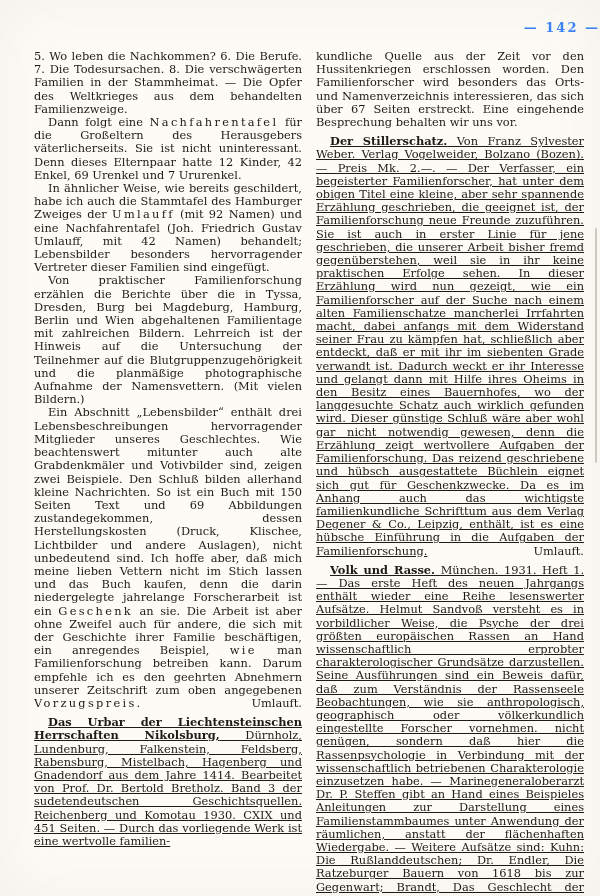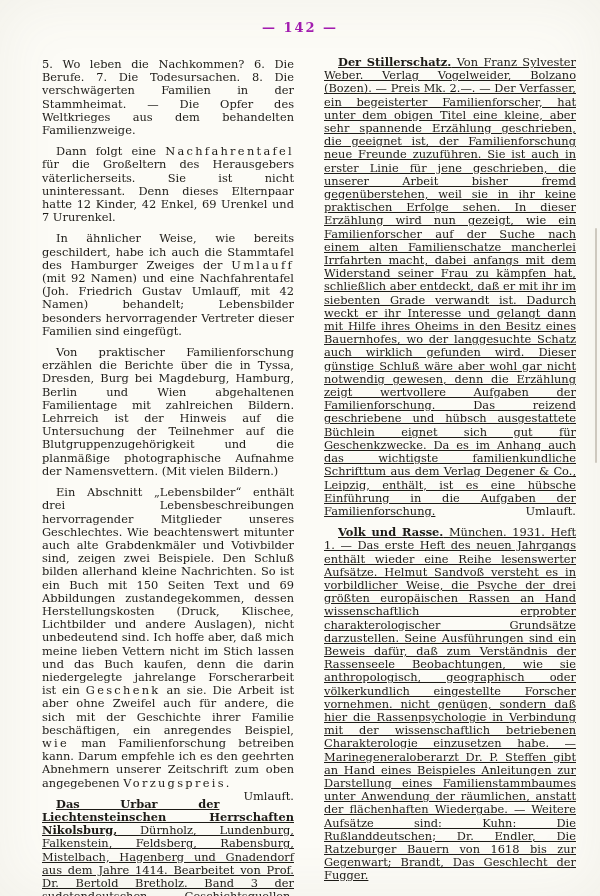--- a/index.html
+++ b/index.html
@@ -8,39 +8,39 @@
     width: 600px;
     height: 896px;
     margin: 0;
     background: #fcfbf6;
     color: #1d1b17;
     font-family: "DejaVu Serif", "Liberation Serif", serif;
     overflow: hidden;
     box-shadow: inset 0 0 60px rgba(120,110,90,0.08);
   }
   .page-header {
-    text-align: center;
+    text-align: right;
     padding-top: 20px;
     font-size: 13px;
     font-weight: bold;
     letter-spacing: 2px;
-    color: #a21caf;
+    color: #3b82f6;
   }
   .columns {
     display: flex;
     gap: 14px;
     padding: 15px 16px 0 34px;
   }
   .col {
     width: 268px;
     font-size: 11.4px;
     line-height: 13.2px;
     text-align: justify;
   }
-  .para { margin: 8px; }
+  .para { margin: 0; }
   .para.indent { text-indent: 14px; }
   .para.gap { margin-top: 6px; text-decoration: underline; }
   .seg-bold { font-weight: bold; }
   .seg-spaced { letter-spacing: 2.3px; }
   .signature { float: right; padding-left: 10px; }
   .scan-edge {
     position: absolute;
     right: 3px;
     top: 228px;
     width: 2px;
@@ -60,18 +60,19 @@
   <div class="columns">
     <div class="col" id="col-left">
         <p class="para"><span>5. Wo leben die Nachkommen? 6. Die Berufe. 7. Die Todesursachen. 8. Die verschwägerten Familien in der Stammheimat. — Die Opfer des Weltkrieges aus dem behandelten Familienzweige.</span></p>
         <p class="para indent"><span>Dann folgt eine </span><span class="seg-spaced">Nachfahrentafel</span><span> für die Großeltern des Herausgebers väterlicherseits. Sie ist nicht uninteressant. Denn dieses Elternpaar hatte 12 Kinder, 42 Enkel, 69 Urenkel und 7 Ururenkel.</span></p>
         <p class="para indent"><span>In ähnlicher Weise, wie bereits geschildert, habe ich auch die Stammtafel des Hamburger Zweiges der </span><span class="seg-spaced">Umlauff</span><span> (mit 92 Namen) und eine Nachfahrentafel (Joh. Friedrich Gustav Umlauff, mit 42 Namen) behandelt; Lebensbilder besonders hervorragender Vertreter dieser Familien sind eingefügt.</span></p>
         <p class="para indent"><span>Von praktischer Familienforschung erzählen die Berichte über die in Tyssa, Dresden, Burg bei Magdeburg, Hamburg, Berlin und Wien abgehaltenen Familientage mit zahlreichen Bildern. Lehrreich ist der Hinweis auf die Untersuchung der Teilnehmer auf die Blutgruppenzugehörigkeit und die planmäßige photographische Aufnahme der Namensvettern. (Mit vielen Bildern.)</span></p>
         <p class="para indent"><span>Ein Abschnitt „Lebensbilder“ enthält drei Lebensbeschreibungen hervorragender Mitglieder unseres Geschlechtes. Wie beachtenswert mitunter auch alte Grabdenkmäler und Votivbilder sind, zeigen zwei Beispiele. Den Schluß bilden allerhand kleine Nachrichten. So ist ein Buch mit 150 Seiten Text und 69 Abbildungen zustandegekommen, dessen Herstellungskosten (Druck, Klischee, Lichtbilder und andere Auslagen), nicht unbedeutend sind. Ich hoffe aber, daß mich meine lieben Vettern nicht im Stich lassen und das Buch kaufen, denn die darin niedergelegte jahrelange Forscherarbeit ist ein </span><span class="seg-spaced">Geschenk</span><span> an sie. Die Arbeit ist aber ohne Zweifel auch für andere, die sich mit der Geschichte ihrer Familie beschäftigen, ein anregendes Beispiel, </span><span class="seg-spaced">wie</span><span> man Familienforschung betreiben kann. Darum empfehle ich es den geehrten Abnehmern unserer Zeitschrift zum oben angegebenen </span><span class="seg-spaced">Vorzugspreis.</span><span class="signature">Umlauft.</span></p>
         <p class="para indent gap"><span class="seg-bold">Das Urbar der Liechtensteinschen Herrschaften Nikolsburg,</span><span> Dürnholz, Lundenburg, Falkenstein, Feldsberg, Rabensburg, Mistelbach, Hagenberg und Gnadendorf aus dem Jahre 1414. Bearbeitet von Prof. Dr. Bertold Bretholz. Band 3 der sudetendeutschen Geschichtsquellen. Reichenberg und Komotau 1930. CXIX und 451 Seiten. — Durch das vorliegende Werk ist eine wertvolle familien-</span></p>
       </div>
     <div class="col" id="col-right">
+        <p class="para"><span>kundliche Quelle aus der Zeit vor den Hussitenkriegen erschlossen worden. Den Familienforscher wird besonders das Orts- und Namenverzeichnis interessieren, das sich über 67 Seiten erstreckt. Eine eingehende Besprechung behalten wir uns vor.</span></p>
         <p class="para indent gap"><span class="seg-bold">Der Stillerschatz.</span><span> Von Franz Sylvester Weber. Verlag Vogelweider, Bolzano (Bozen). — Preis Mk. 2.—. — Der Verfasser, ein begeisterter Familienforscher, hat unter dem obigen Titel eine kleine, aber sehr spannende Erzählung geschrieben, die geeignet ist, der Familienforschung neue Freunde zuzuführen. Sie ist auch in erster Linie für jene geschrieben, die unserer Arbeit bisher fremd gegenüberstehen, weil sie in ihr keine praktischen Erfolge sehen. In dieser Erzählung wird nun gezeigt, wie ein Familienforscher auf der Suche nach einem alten Familienschatze mancherlei Irrfahrten macht, dabei anfangs mit dem Widerstand seiner Frau zu kämpfen hat, schließlich aber entdeckt, daß er mit ihr im siebenten Grade verwandt ist. Dadurch weckt er ihr Interesse und gelangt dann mit Hilfe ihres Oheims in den Besitz eines Bauernhofes, wo der langgesuchte Schatz auch wirklich gefunden wird. Dieser günstige Schluß wäre aber wohl gar nicht notwendig gewesen, denn die Erzählung zeigt wertvollere Aufgaben der Familienforschung. Das reizend geschriebene und hübsch ausgestattete Büchlein eignet sich gut für Geschenkzwecke. Da es im Anhang auch das wichtigste familienkundliche Schrifttum aus dem Verlag Degener &amp; Co., Leipzig, enthält, ist es eine hübsche Einführung in die Aufgaben der Familienforschung.</span><span class="signature">Umlauft.</span></p>
         <p class="para indent gap"><span class="seg-bold">Volk und Rasse.</span><span> München. 1931. Heft 1. — Das erste Heft des neuen Jahrgangs enthält wieder eine Reihe lesenswerter Aufsätze. Helmut Sandvoß versteht es in vorbildlicher Weise, die Psyche der drei größten europäischen Rassen an Hand wissenschaftlich erprobter charakterologischer Grundsätze darzustellen. Seine Ausführungen sind ein Beweis dafür, daß zum Verständnis der Rassenseele Beobachtungen, wie sie anthropologisch, geographisch oder völkerkundlich eingestellte Forscher vornehmen. nicht genügen, sondern daß hier die Rassenpsychologie in Verbindung mit der wissenschaftlich betriebenen Charakterologie einzusetzen habe. — Marinegeneraloberarzt Dr. P. Steffen gibt an Hand eines Beispieles Anleitungen zur Darstellung eines Familienstammbaumes unter Anwendung der räumlichen, anstatt der flächenhaften Wiedergabe. — Weitere Aufsätze sind: Kuhn: Die Rußlanddeutschen; Dr. Endler, Die Ratzeburger Bauern von 1618 bis zur Gegenwart; Brandt, Das Geschlecht der Fugger.</span></p>
       </div>
   </div>
   <div class="scan-edge"></div>
 </div>
 
 </body></html>

